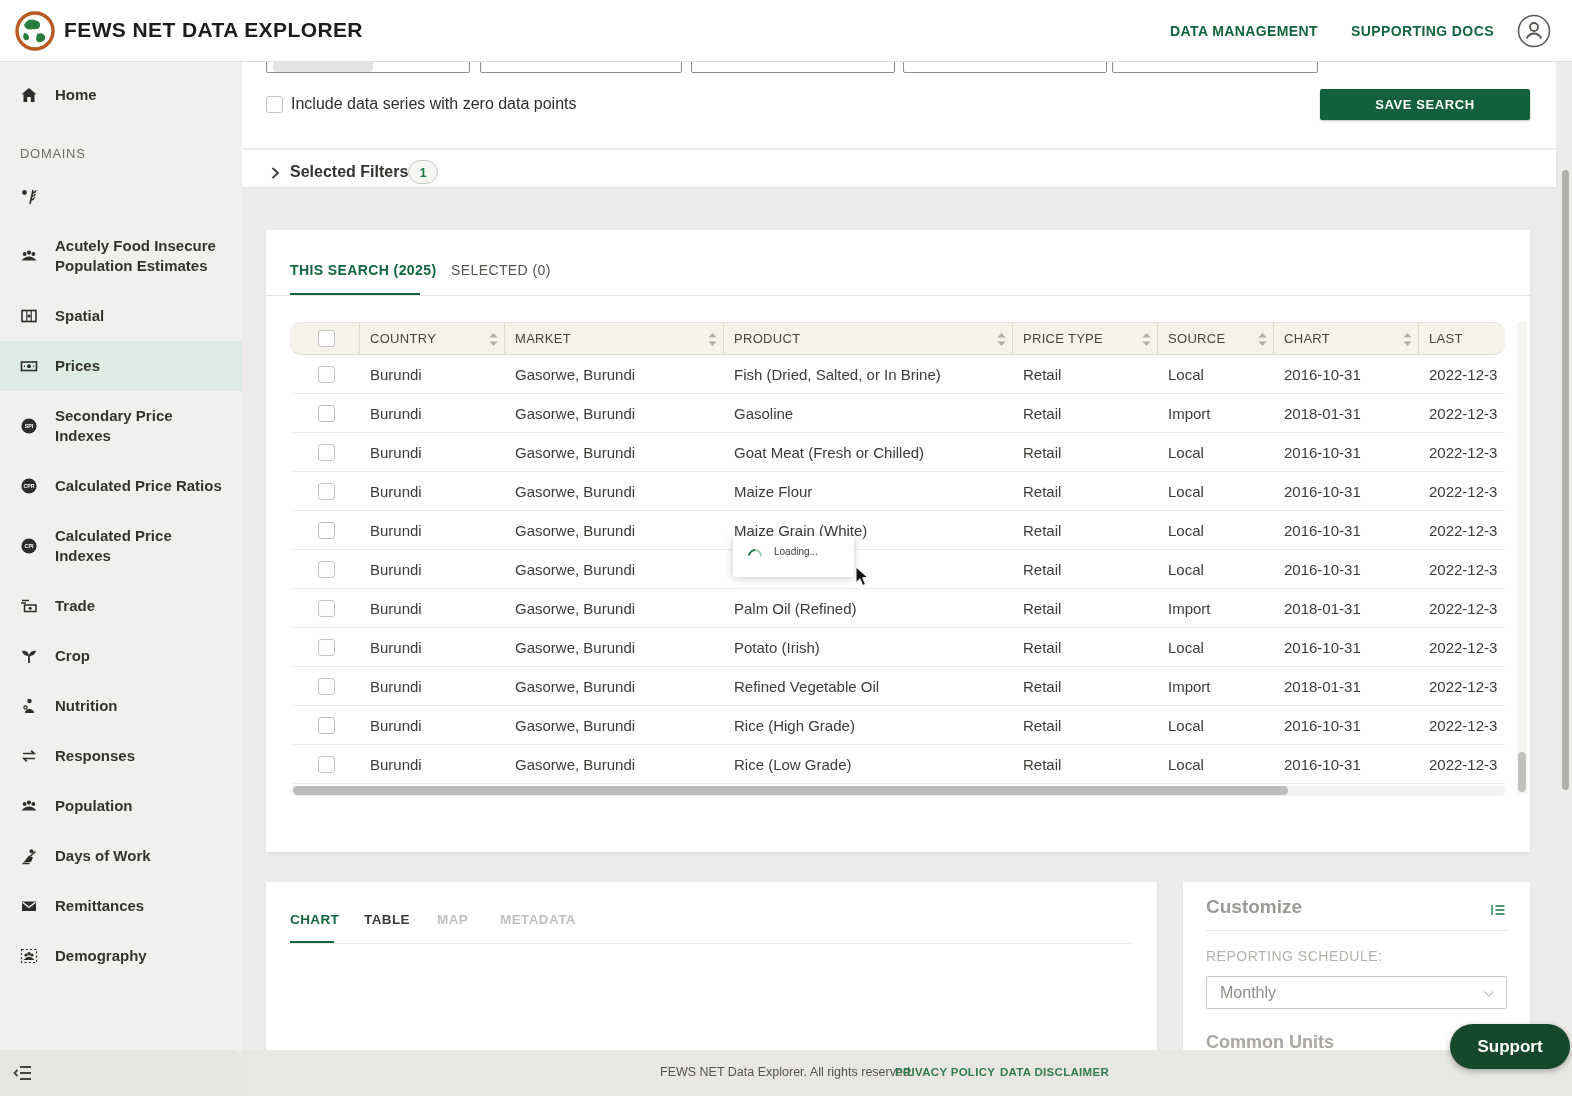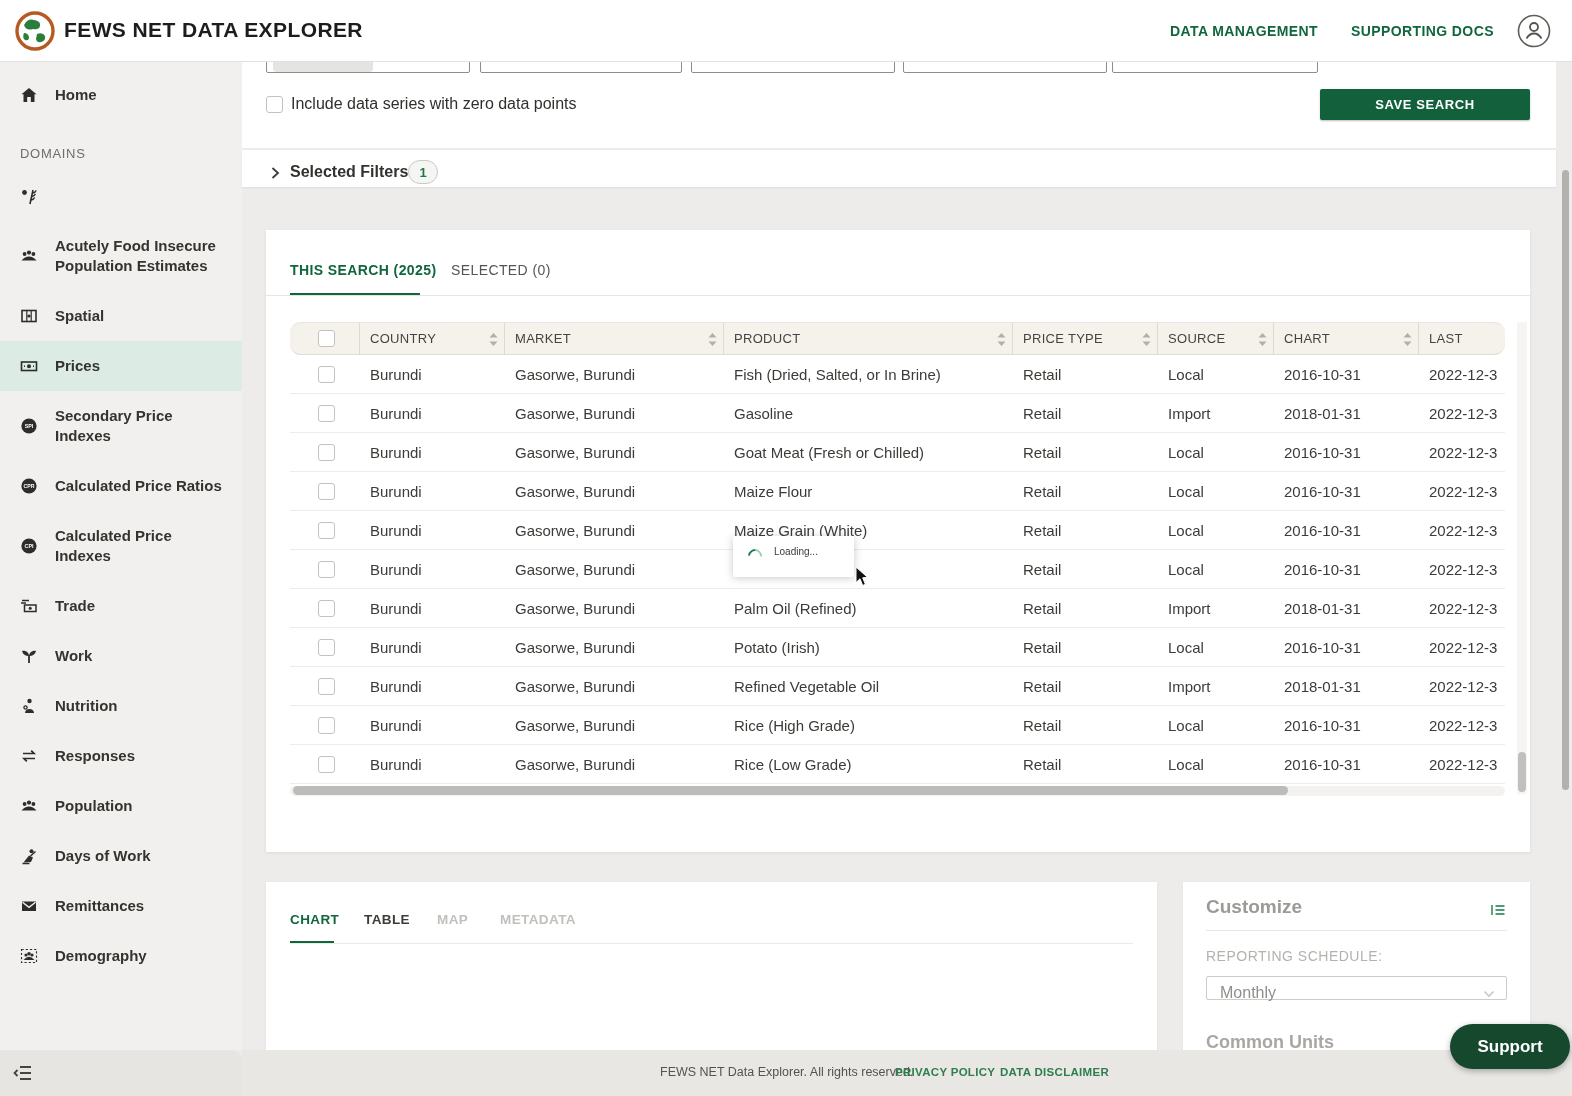--- a/index.html
+++ b/index.html
@@ -90,21 +90,21 @@
   .vtab.dark{color:#3c3c38;font-weight:bold;}
   .vtab.dis{color:#c2c0bc;font-weight:bold;cursor:default;}
   .vtab-underline{position:absolute;left:24px;top:59px;width:44px;height:3px;background:var(--brand-green);}
   .vtabs-line{position:absolute;left:24px;top:61px;width:843px;height:1px;background:#eceae6;}
 
   .customize-card{position:absolute;top:882px;left:1183px;width:347px;height:168px;background:#fff;overflow:hidden;box-shadow:0 1px 3px rgba(0,0,0,.06);}
   .cust-title{position:absolute;left:23px;top:14px;font-size:19px;font-weight:bold;color:#9c9a96;}
   .cust-icon{position:absolute;left:306px;top:19px;width:18px;height:18px;cursor:pointer;}
   .cust-divider{position:absolute;left:23px;top:48px;width:301px;height:1px;background:#e9e7e3;}
   .cust-label{position:absolute;left:23px;top:66px;font-size:14px;color:#b5b2ad;letter-spacing:.5px;}
-  .cust-select{position:absolute;left:23px;top:94px;width:301px;height:24px;border:1px solid #ceccc8;border-radius:2px;background:#fff;cursor:pointer;}
+  .cust-select{position:absolute;left:23px;top:94px;width:301px;height:33px;border:1px solid #ceccc8;border-radius:2px;background:#fff;cursor:pointer;}
   .cust-select-value{position:absolute;left:13px;top:7px;font-size:16px;color:#908e89;}
   .cust-select-chev{position:absolute;right:10px;top:10px;width:14px;height:14px;}
   .cust-sub{position:absolute;left:23px;top:150px;font-size:18px;font-weight:bold;color:#aaa7a2;}
 
   
   .footer{position:absolute;top:1050px;left:242px;width:1330px;height:46px;background:var(--footer-bg);}
   .footer-copy{position:absolute;left:418px;top:15px;font-size:12.5px;color:#55534f;}
   .footer-link{position:absolute;top:16px;font-size:11.5px;font-weight:bold;color:#2e7d4f;letter-spacing:.3px;cursor:pointer;}
   .fl1{left:653px;} .fl2{left:758px;}
   .support-btn{position:absolute;left:1450px;top:1024px;width:120px;height:45px;background:var(--support-green);border-radius:23px;display:flex;align-items:center;justify-content:center;color:#fff;font-size:17px;font-weight:bold;box-shadow:0 2px 6px rgba(0,0,0,.3);z-index:70;cursor:pointer;}
@@ -225,21 +225,21 @@
         <span>Trade</span>
       </div>
       <div class="side-item">
         <span class="ic">
           <svg width="18" height="18" viewBox="0 0 18 18">
             <path d="M9 16 V9" stroke="#2d2d2b" stroke-width="1.8" fill="none"></path>
             <path d="M9 9 C9 5.5 5.5 3 2 4 C3 7.8 6.2 9 9 9 Z" fill="#2d2d2b"></path>
             <path d="M9 9 C9 6 12.5 3 16 4 C15 7.8 11.8 9 9 9 Z" fill="#2d2d2b"></path>
           </svg>
         </span>
-        <span>Work</span>
+        <span>Crop</span>
       </div>
       <div class="side-item">
         <span class="ic">
           <svg width="18" height="18" viewBox="0 0 18 18">
             <circle cx="9.5" cy="4" r="2.2" fill="#2d2d2b"></circle>
             <path d="M5 16 c0 -5.5 9 -5.5 9 0 z" fill="#2d2d2b"></path>
             <circle cx="5.5" cy="10.5" r="1.6" fill="none" stroke="#2d2d2b" stroke-width="1.3"></circle>
           </svg>
         </span>
         <span>Nutrition</span>

